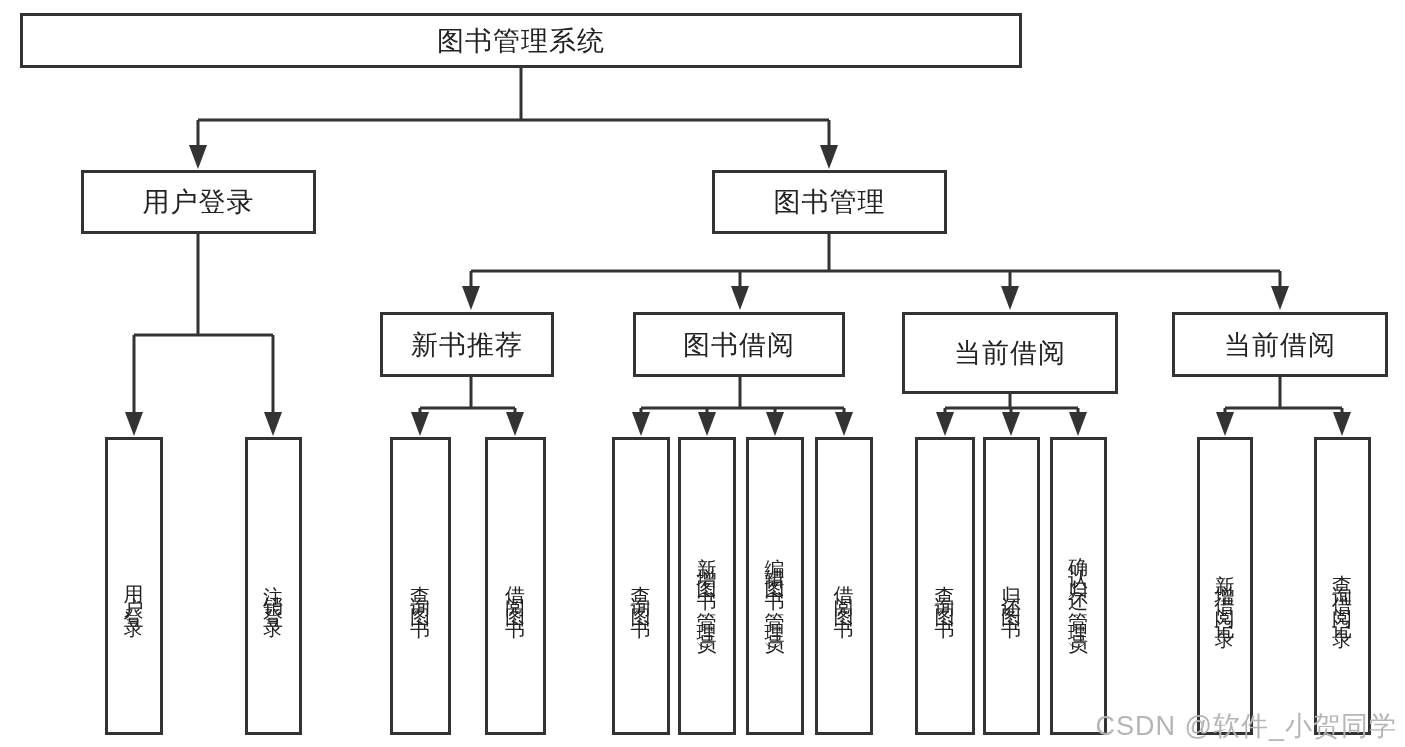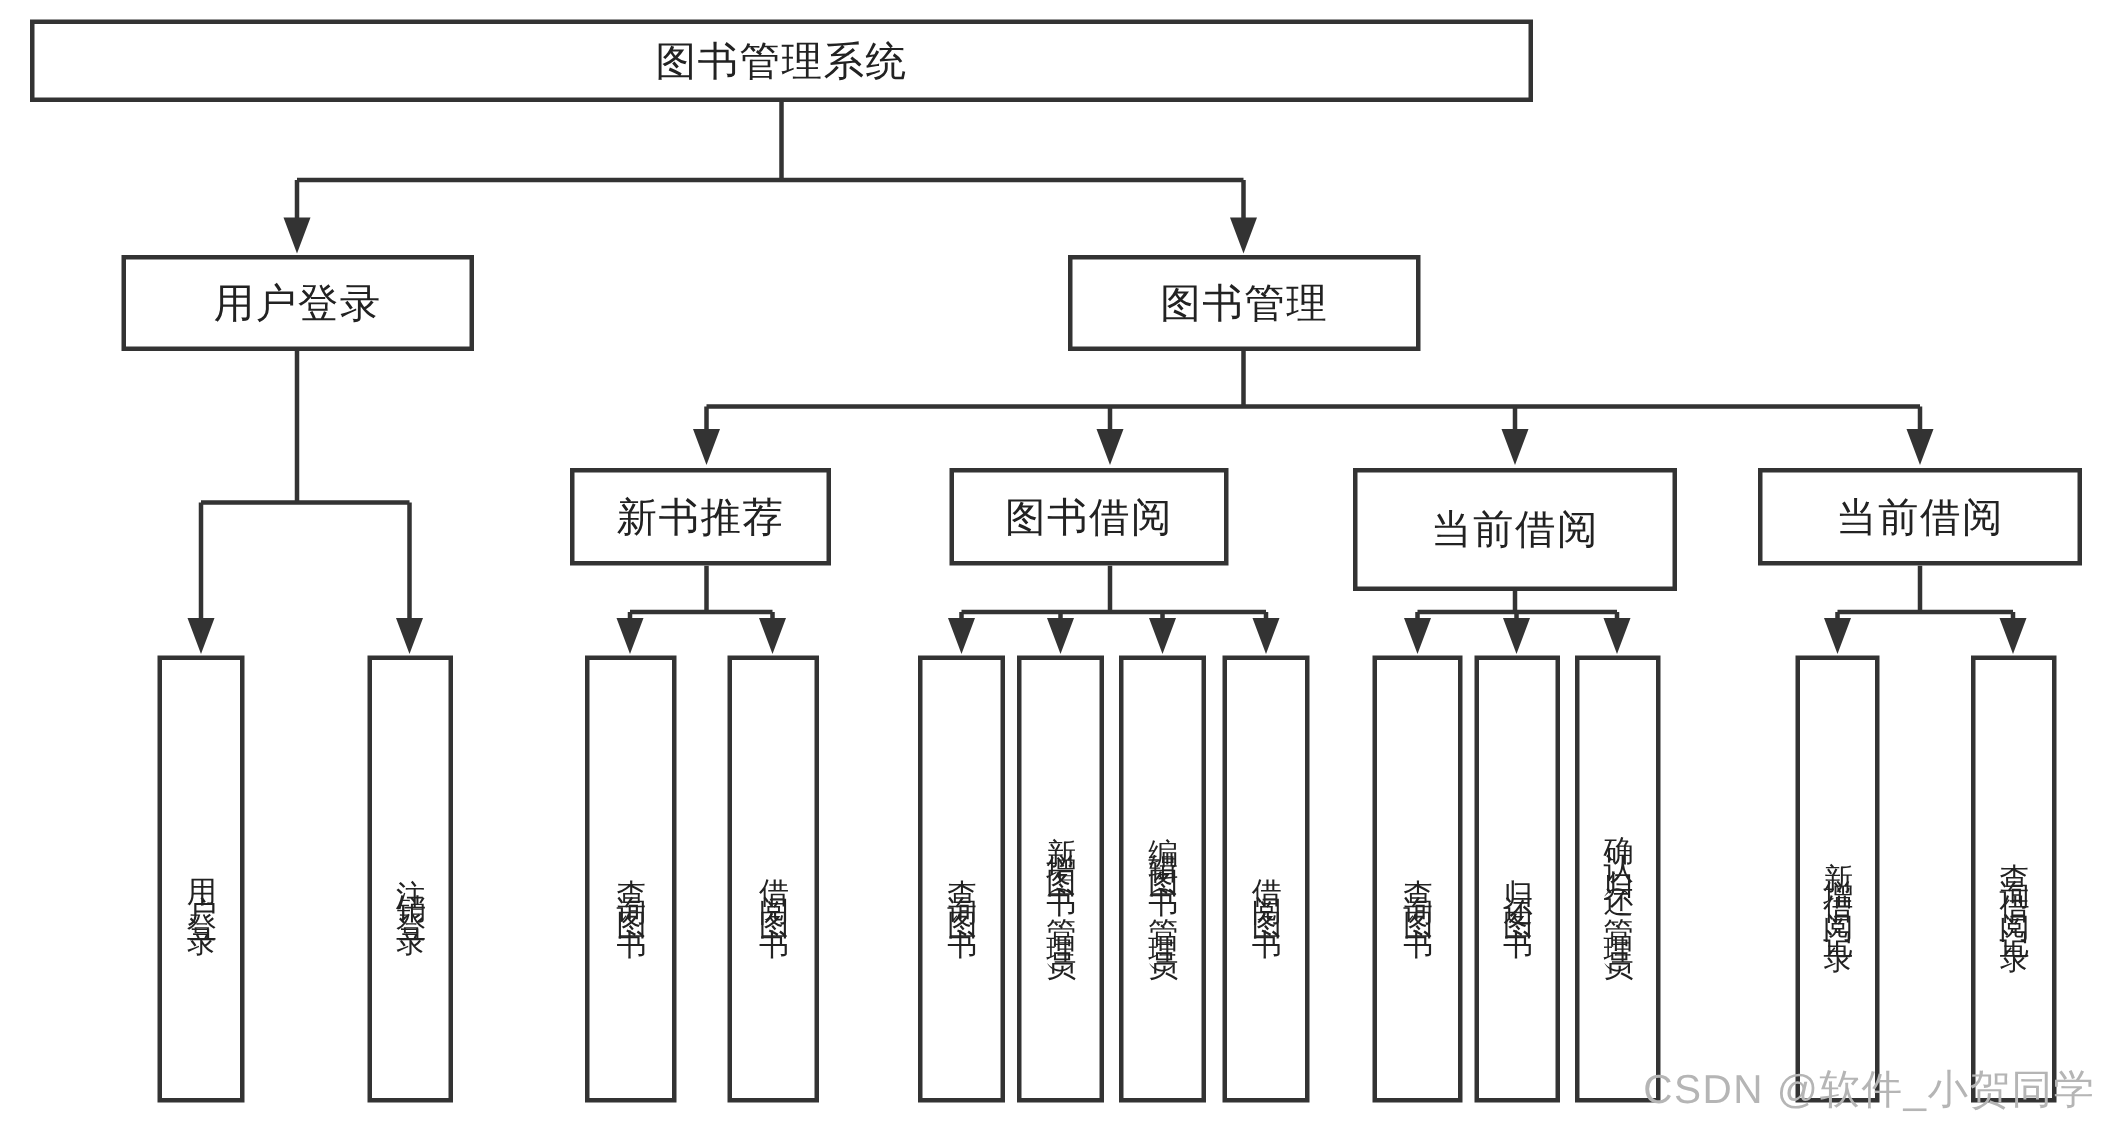--- a/index.html
+++ b/index.html
@@ -105,21 +105,21 @@
   <div class="box h" style="left:81px;top:170px;width:235px;height:64px;">
     <span>用户登录</span>
   </div>
   <div class="box h" style="left:712px;top:170px;width:235px;height:64px;">
     <span>图书管理</span>
   </div>
 
   <div class="box h" style="left:380px;top:312px;width:174px;height:65px;">
     <span>新书推荐</span>
   </div>
-  <div class="box h" style="left:633px;top:312px;width:186px;height:65px;">
+  <div class="box h" style="left:633px;top:312px;width:212px;height:65px;">
     <span>图书借阅</span>
   </div>
   <div class="box h" style="left:902px;top:312px;width:216px;height:82px;">
     <span>当前借阅</span>
   </div>
   <div class="box h" style="left:1172px;top:312px;width:216px;height:65px;">
     <span>当前借阅</span>
   </div>
 
   <div class="box v" style="left:105px;top:437px;width:58px;height:298px;">

